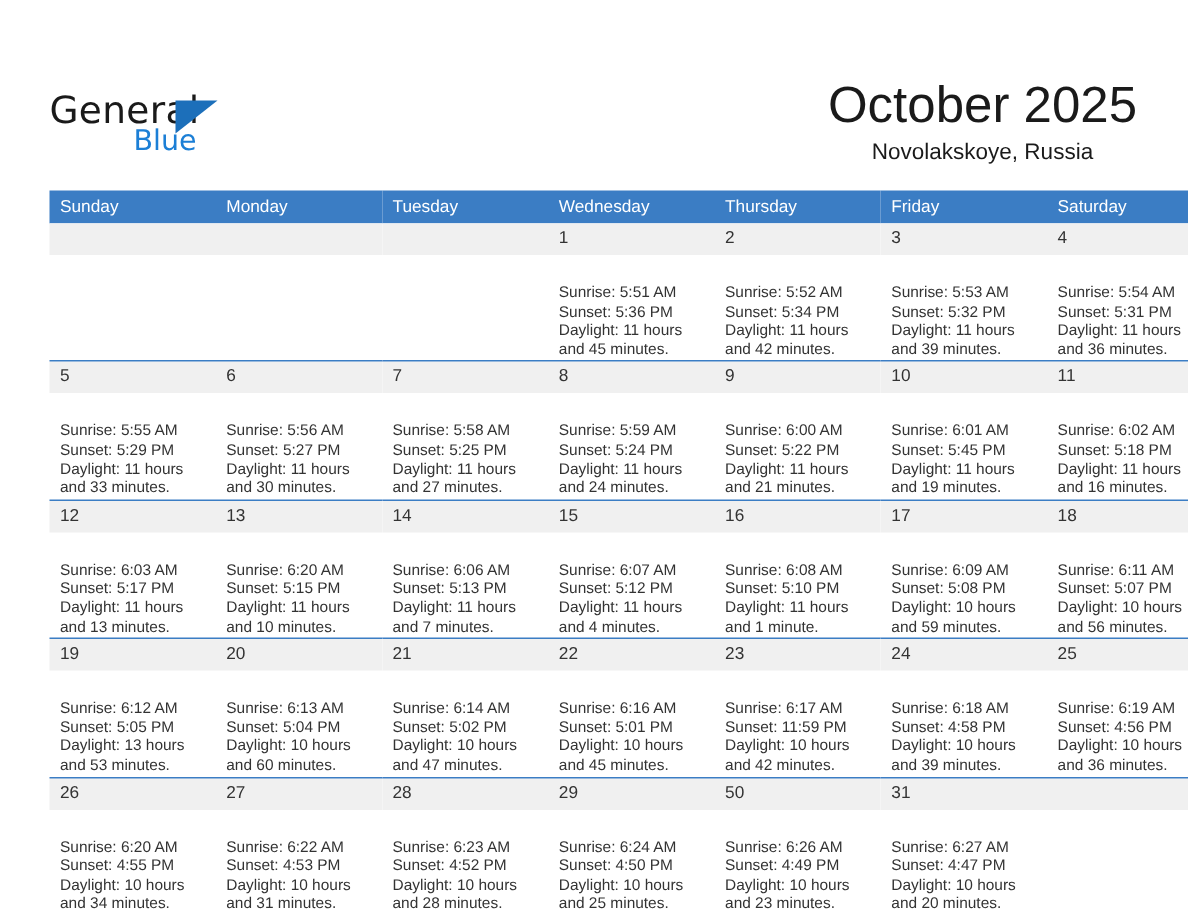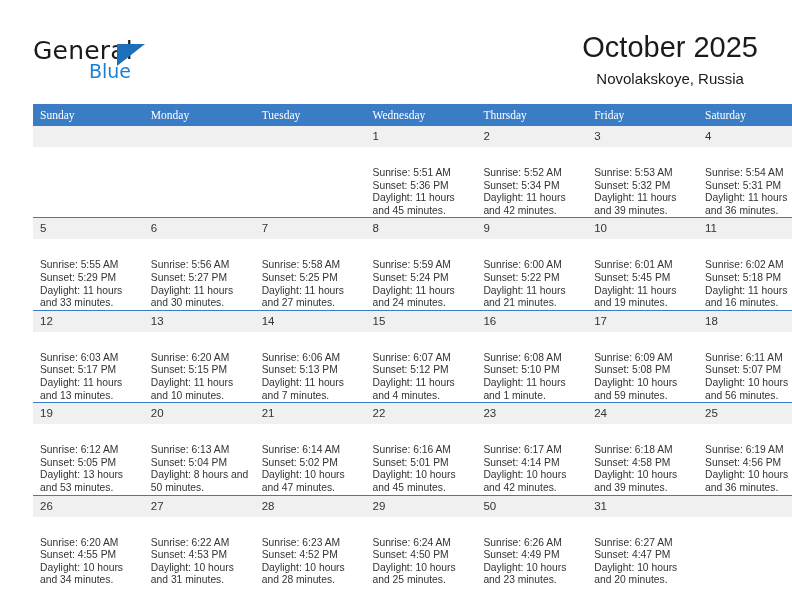--- a/index.html
+++ b/index.html
@@ -12,20 +12,21 @@
     background: #ffffff;
     font-family: "Liberation Sans", sans-serif;
     color: #222222;
     overflow: hidden;
   }
   .page {
     position: relative;
     width: 792px;
     height: 525px;
     box-sizing: border-box;
+    margin-top: 23px;
   }
 
   
   .header {
     position: absolute;
     left: 0;
     top: 0;
     width: 792px;
     height: 100px;
   }
@@ -64,21 +65,21 @@
     font-family: "DejaVu Sans", sans-serif;
     font-weight: 400;
   }
   .title-block {
     position: absolute;
     right: 34px;
     top: 30px;
     text-align: right;
   }
   .cal-title {
-    font-size: 29px;
+    font-size: 34px;
     color: #1a1a1a;
     font-weight: 400;
     line-height: 34px;
     white-space: nowrap;
   }
   .cal-subtitle {
     font-size: 15px;
     color: #1a1a1a;
     font-weight: 400;
     line-height: 22px;
@@ -102,21 +103,20 @@
   table.cal th {
     background: #3b7dc4;
     color: #ffffff;
     font-size: 11.5px;
     font-weight: normal;
     text-align: left;
     padding: 5px 0 5px 7px;
     height: 11px;
     border: none;
     width: 103.857px;
-    font-family: Liberation Serif, serif;
   }
   table.cal td {
     vertical-align: top;
     padding: 0;
     height: 90px;
     border-top: 1.6px solid #3b7dc4;
     border-left: none;
     border-right: none;
     background: #ffffff;
   }
@@ -347,21 +347,21 @@
                 <div>Sunrise: 6:12 AM</div>
                 <div>Sunset: 5:05 PM</div>
                 <div class="daylight">Daylight: 13 hours and 53 minutes.</div>
               </div>
             </td>
             <td>
               <div class="daynum">20</div>
               <div class="info">
                 <div>Sunrise: 6:13 AM</div>
                 <div>Sunset: 5:04 PM</div>
-                <div class="daylight">Daylight: 8 hours and 50 minutes.</div>
+                <div class="daylight">Daylight: 10 hours and 60 minutes.</div>
               </div>
             </td>
             <td>
               <div class="daynum">21</div>
               <div class="info">
                 <div>Sunrise: 6:14 AM</div>
                 <div>Sunset: 5:02 PM</div>
                 <div class="daylight">Daylight: 10 hours and 47 minutes.</div>
               </div>
             </td>
@@ -370,21 +370,21 @@
               <div class="info">
                 <div>Sunrise: 6:16 AM</div>
                 <div>Sunset: 5:01 PM</div>
                 <div class="daylight">Daylight: 10 hours and 45 minutes.</div>
               </div>
             </td>
             <td>
               <div class="daynum">23</div>
               <div class="info">
                 <div>Sunrise: 6:17 AM</div>
-                <div>Sunset: 4:14 PM</div>
+                <div>Sunset: 11:59 PM</div>
                 <div class="daylight">Daylight: 10 hours and 42 minutes.</div>
               </div>
             </td>
             <td>
               <div class="daynum">24</div>
               <div class="info">
                 <div>Sunrise: 6:18 AM</div>
                 <div>Sunset: 4:58 PM</div>
                 <div class="daylight">Daylight: 10 hours and 39 minutes.</div>
               </div>

